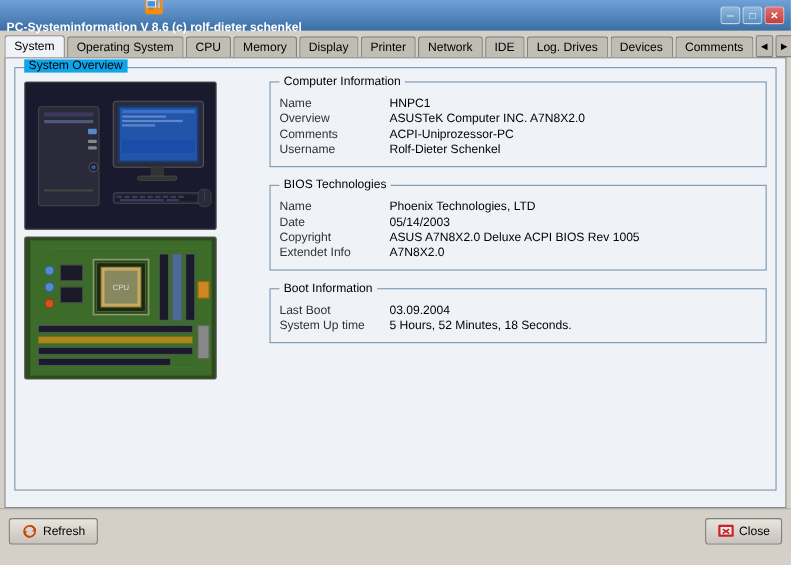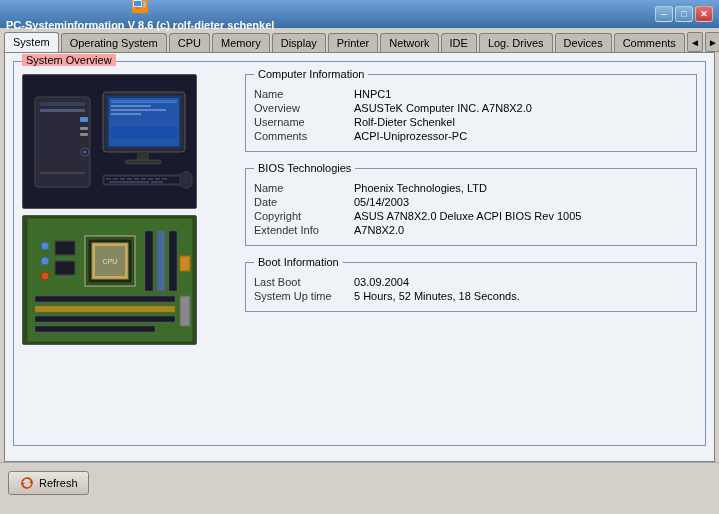--- a/index.html
+++ b/index.html
@@ -121,21 +121,21 @@
     .group-box {
       border: 1px solid #7a96b0;
       padding: 6px 8px 8px 8px;
       position: relative;
       height: 385px;
     }
     .group-box-title {
       position: absolute;
       top: -8px;
       left: 8px;
-      background: #fca5a5;
+      background: #0ea5e9;
       padding: 0 4px;
       font-size: 11px;
     }
 
     .system-overview-content {
       display: flex;
       gap: 10px;
       margin-top: 6px;
     }
 
@@ -400,26 +400,26 @@
             <tbody>
                 <tr>
               <td>Name</td>
               <td>HNPC1</td>
             </tr>
             <tr>
               <td>Overview</td>
               <td>ASUSTeK Computer INC. A7N8X2.0</td>
             </tr>
             <tr>
+              <td>Comments</td>
+              <td>ACPI-Uniprozessor-PC</td>
+            </tr>
+            <tr>
               <td>Username</td>
               <td>Rolf-Dieter Schenkel</td>
-            </tr>
-            <tr>
-              <td>Comments</td>
-              <td>ACPI-Uniprozessor-PC</td>
             </tr>
           </tbody>
             </table>
         </div>
 
         <div class="info-section">
           <span class="info-section-title">BIOS Technologies</span>
           <table class="info-table">
             <tbody>
                 <tr>
@@ -469,13 +469,24 @@
       <svg class="refresh-icon-svg" viewBox="0 0 16 16" fill="none">
         <circle cx="8" cy="8" r="5" stroke="#cc4400" stroke-width="1.5" fill="none"></circle>
         <path d="M8 3 A5 5 0 0 1 13 8" stroke="#cc4400" stroke-width="1.5" fill="none"></path>
         <polygon points="13,5 13,8 10,8" fill="#cc4400"></polygon>
         <path d="M8 13 A5 5 0 0 1 3 8" stroke="#cc4400" stroke-width="1.5" fill="none"></path>
         <polygon points="3,11 3,8 6,8" fill="#cc4400"></polygon>
       </svg>
     </span>
     <span>Refresh</span>
   </button>
+  <button class="bottom-btn">
+    <span class="btn-icon">
+      <svg class="close-icon-svg" viewBox="0 0 16 16">
+        <rect x="1" y="2" width="14" height="11" rx="1" fill="#cc2222"></rect>
+        <rect x="3" y="4" width="10" height="7" rx="0.5" fill="#eeeeee"></rect>
+        <line x1="5" y1="6" x2="11" y2="10" stroke="#cc2222" stroke-width="1.5"></line>
+        <line x1="11" y1="6" x2="5" y2="10" stroke="#cc2222" stroke-width="1.5"></line>
+      </svg>
+    </span>
+    <span>Close</span>
+  </button>
 </div>
 
 </body></html>

